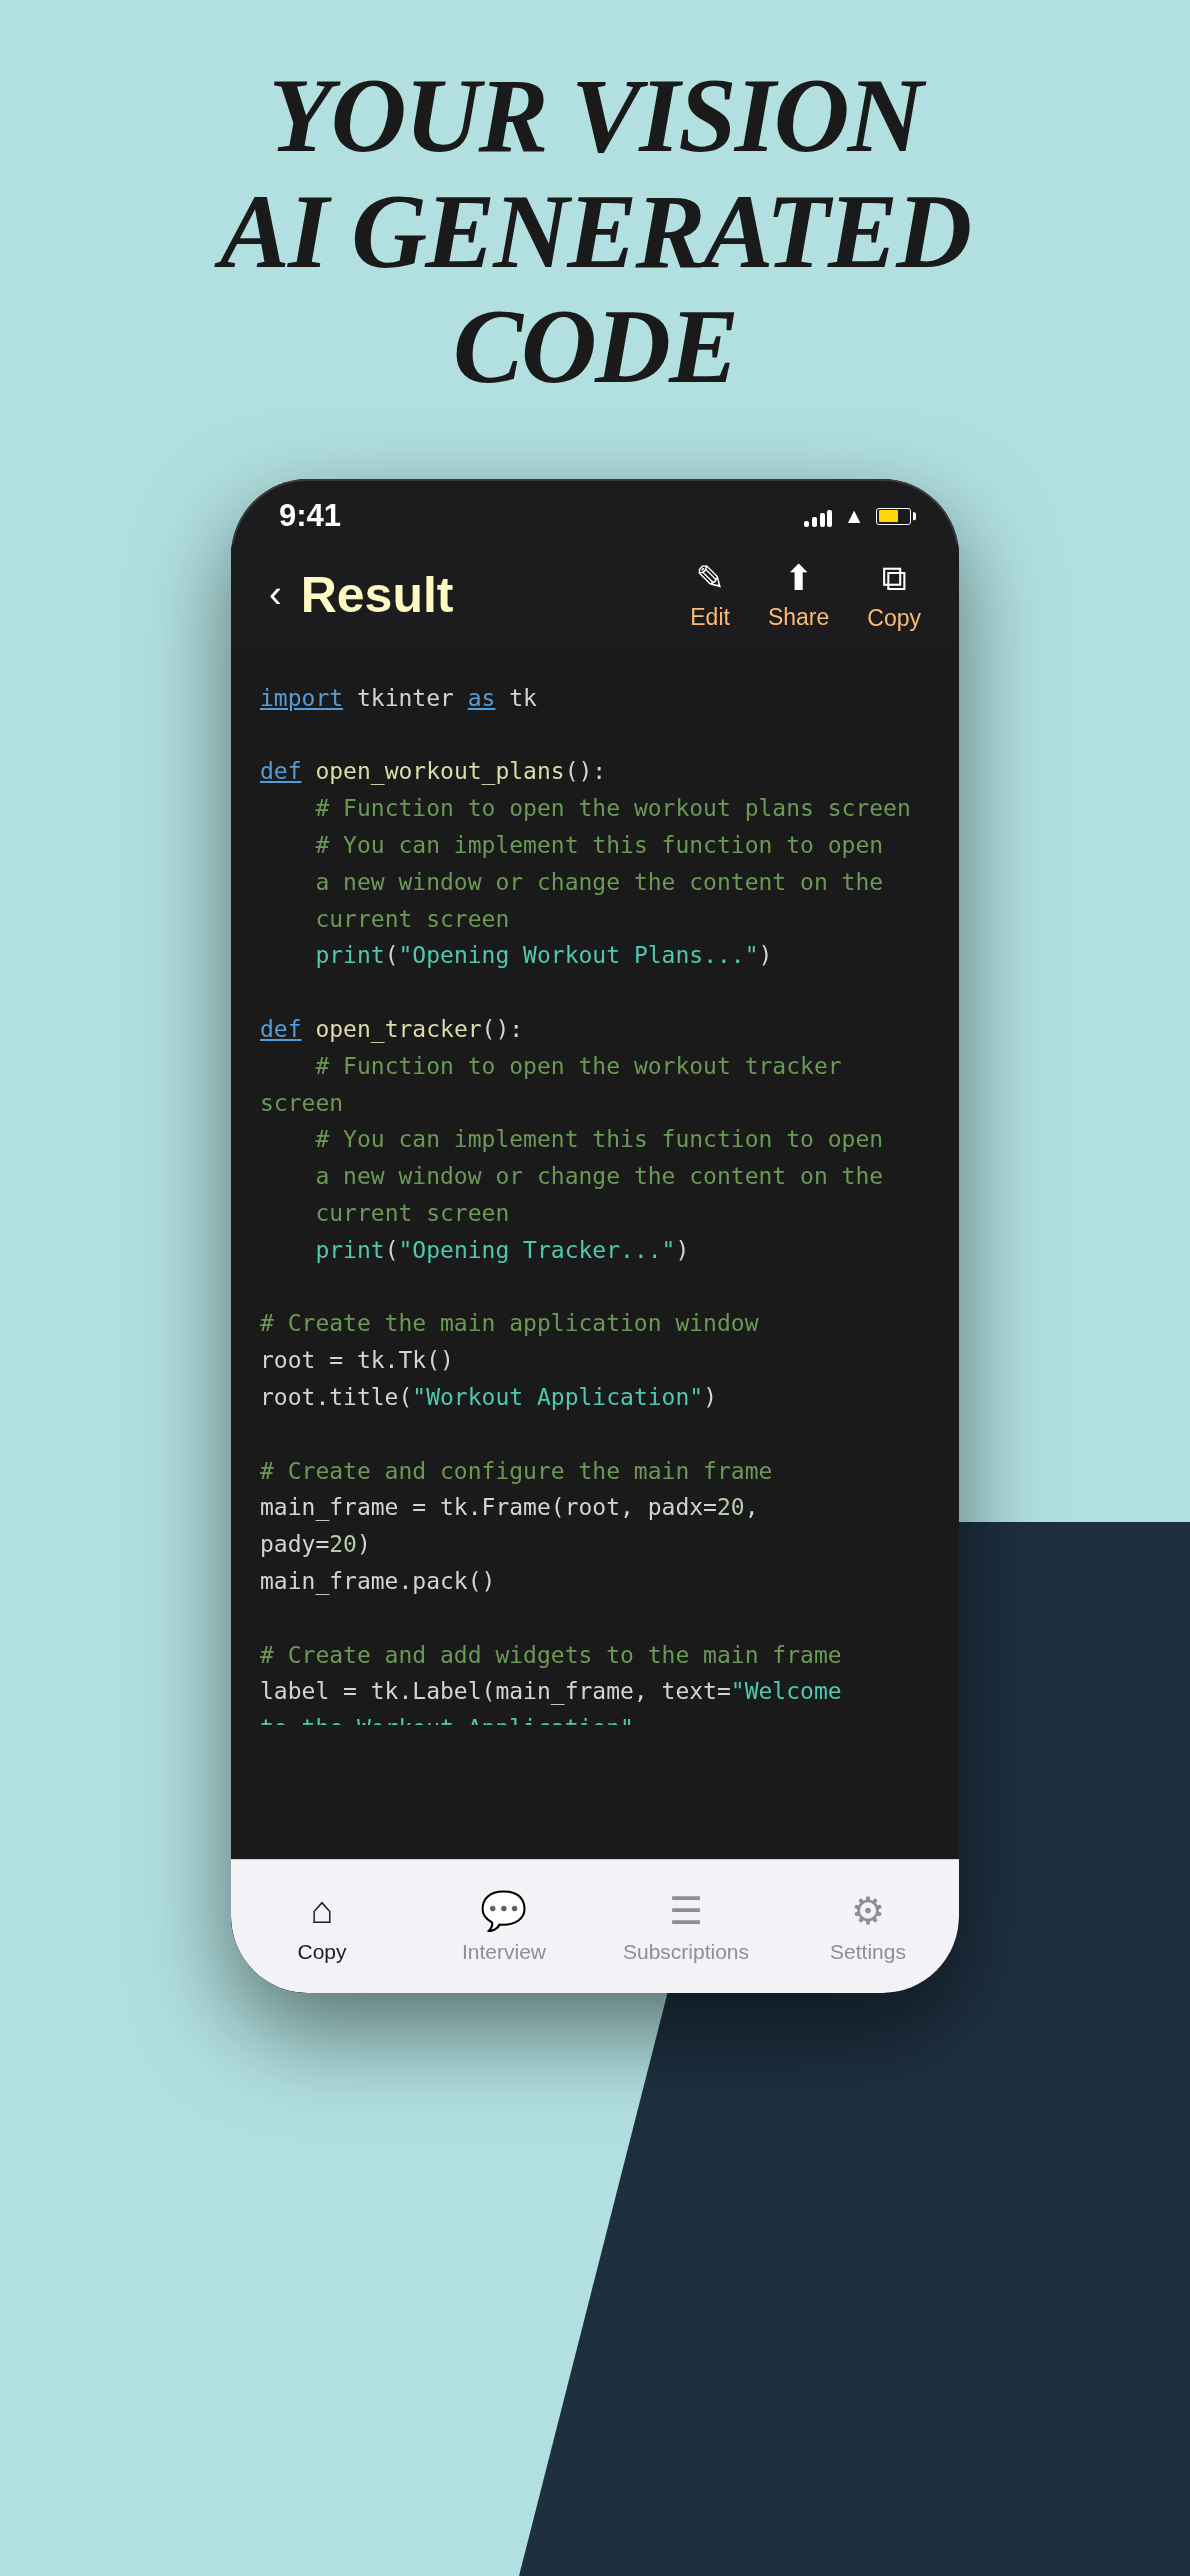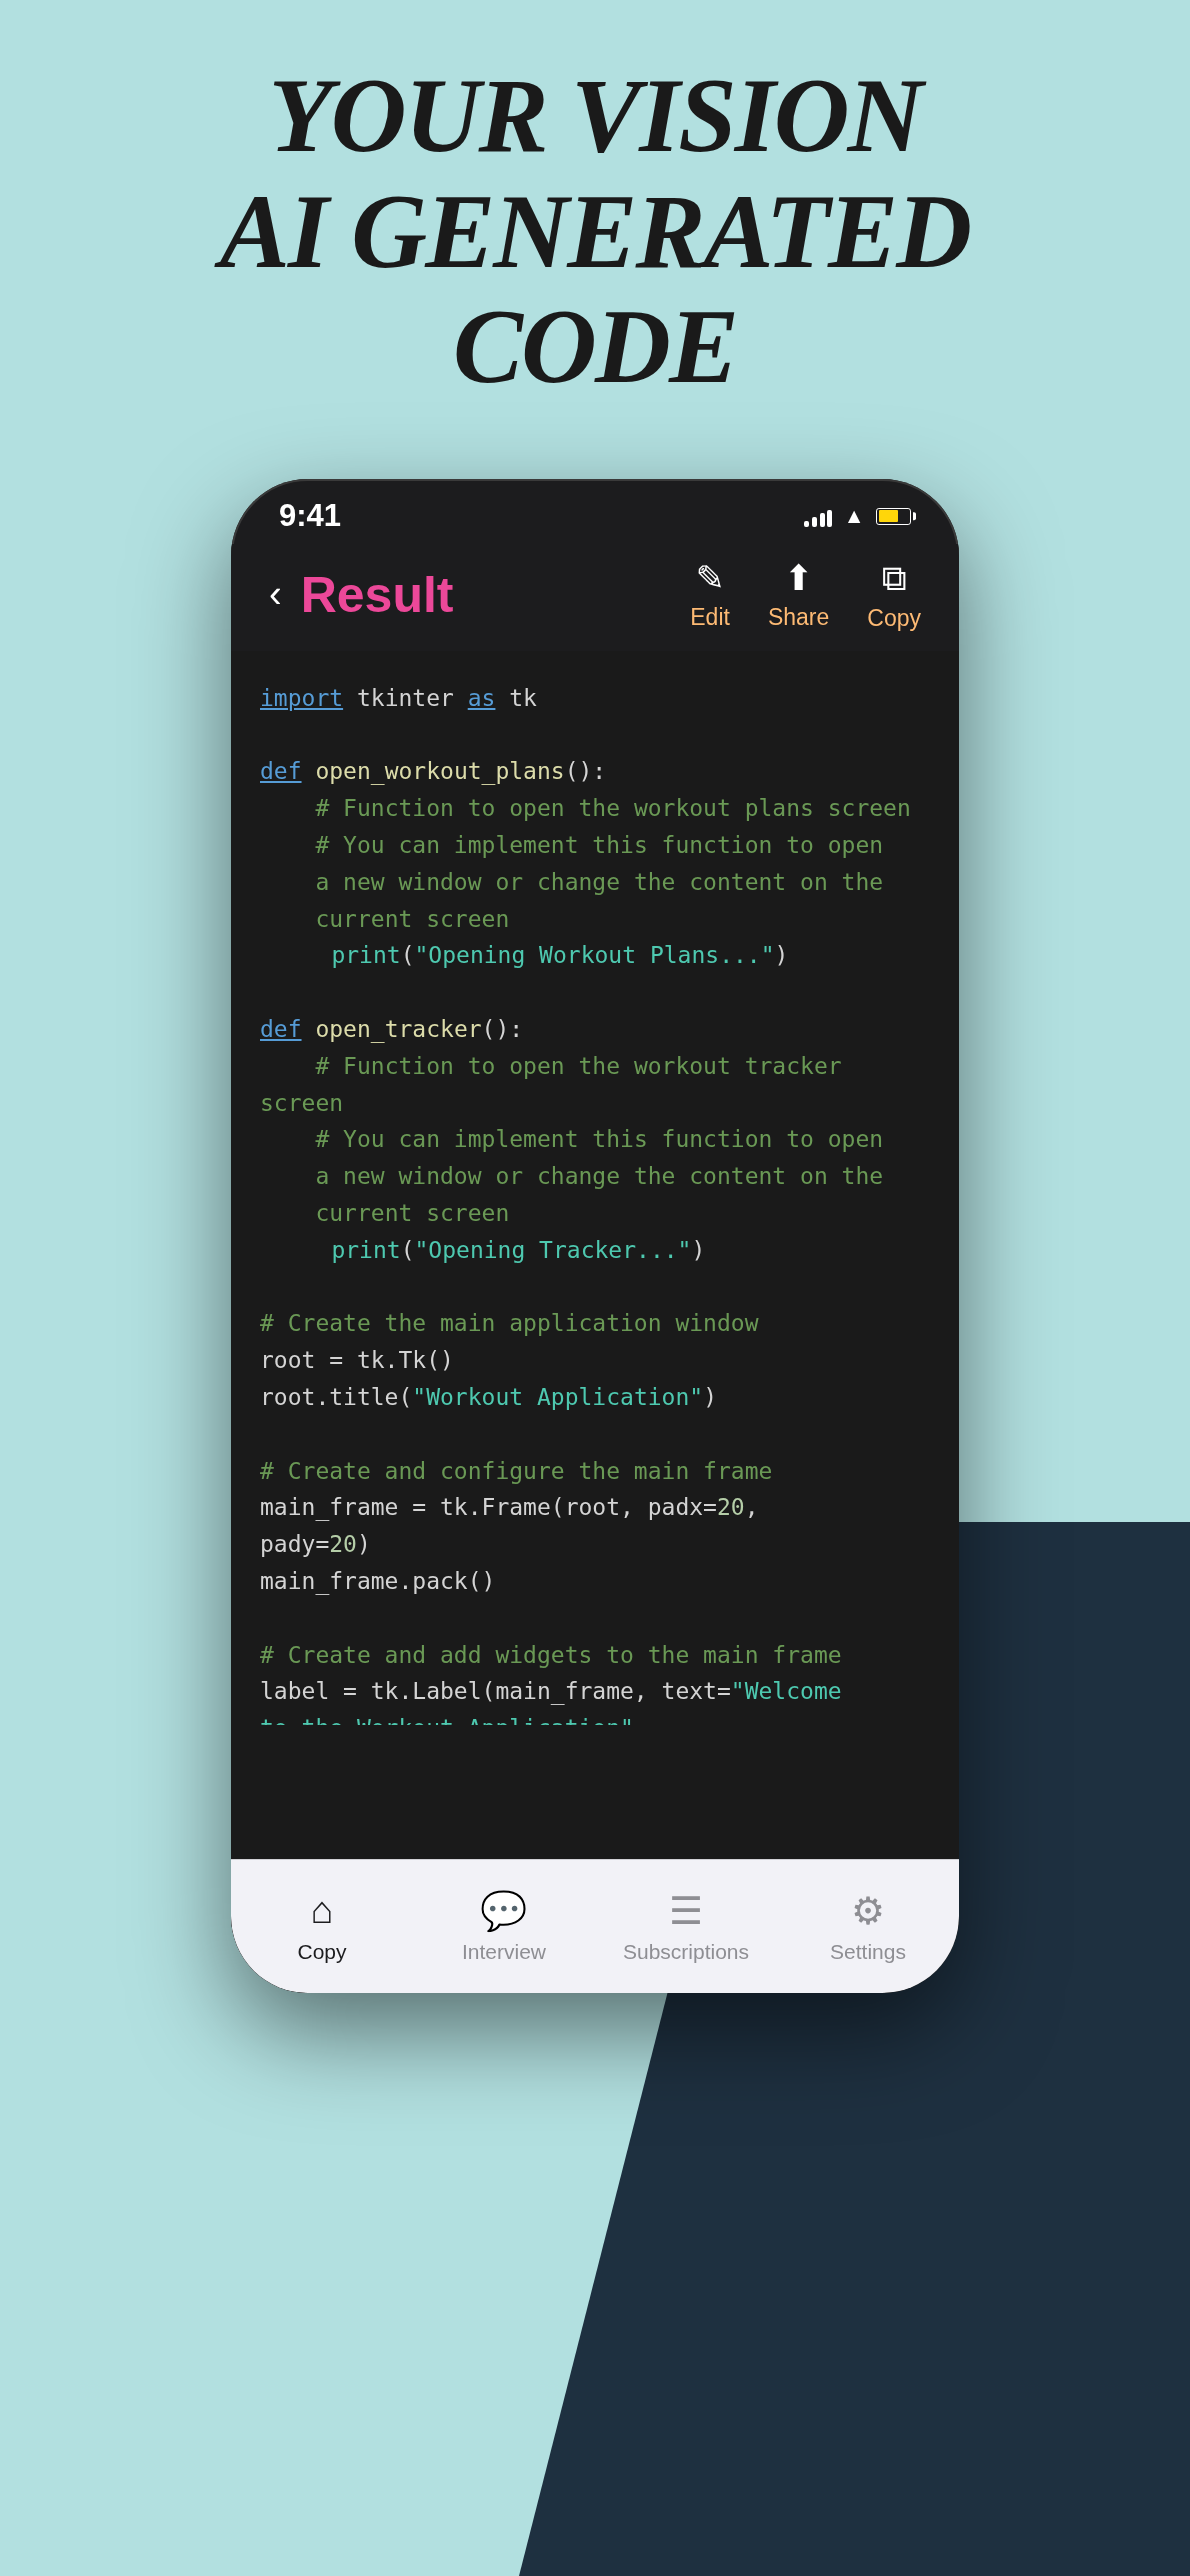--- a/index.html
+++ b/index.html
@@ -147,21 +147,21 @@
       gap: 19px;
     }
 
     .back-arrow {
       color: white;
       font-size: 38px;
       font-weight: 300;
     }
 
     .app-bar-title {
-      color: #ec4899;
+      color: #fef9c3;
       font-size: 50px;
       font-weight: 700;
     }
 
     .app-bar-actions {
       display: flex;
       align-items: center;
       gap: 38px;
     }
 
@@ -192,21 +192,21 @@
       font-family: 'Courier New', Courier, monospace;
       font-size: 23px;
       line-height: 1.6;
       color: #d4d4d4;
       height: calc(100% - 268px);
     }
 
     .code-area .keyword { color: #569cd6; text-decoration: underline; }
     .code-area .comment { color: #6a9955; margin-top: 36px; }
     .code-area .number { color: #b5cea8; }
-    .code-area .builtin { color: #4ec9b0; margin-left: 16px; }
+    .code-area .builtin { color: #4ec9b0; }
     .code-area .green-string { color: #4ec9b0; }
     .code-area .def-name { color: #dcdcaa; }
 
     pre {
       white-space: pre-wrap;
       word-wrap: break-word;
     }
 
     
     .tab-bar {

